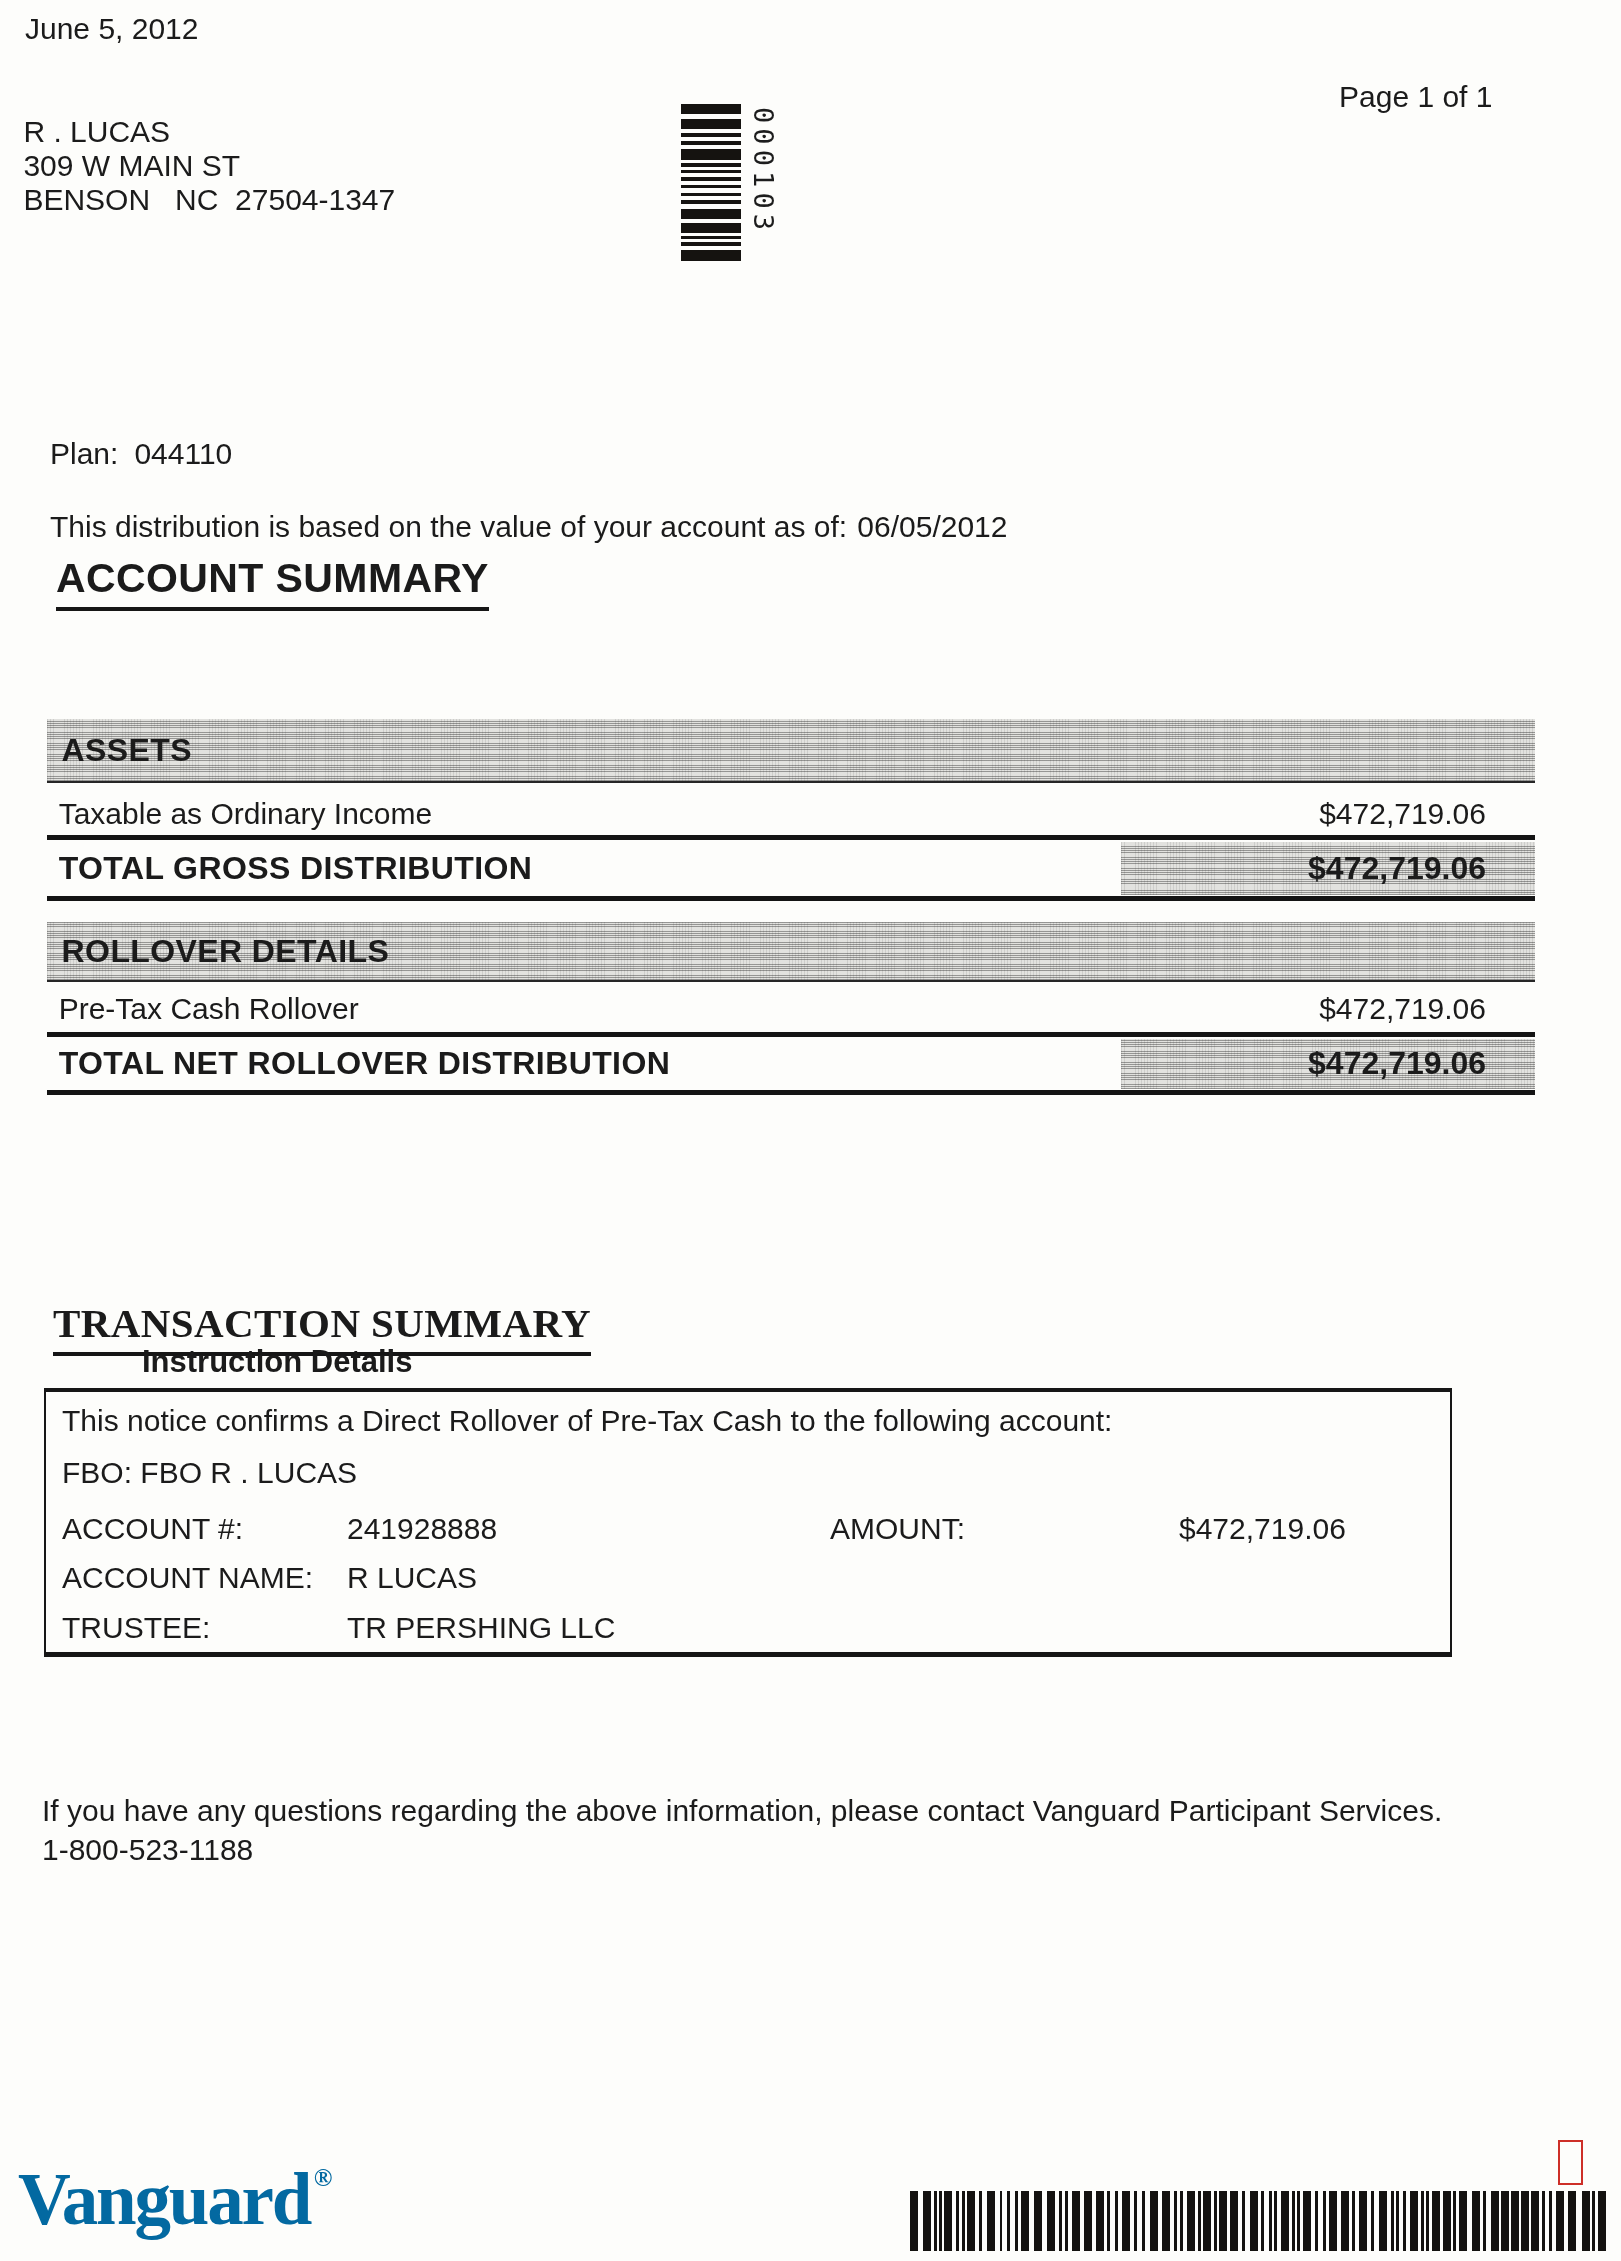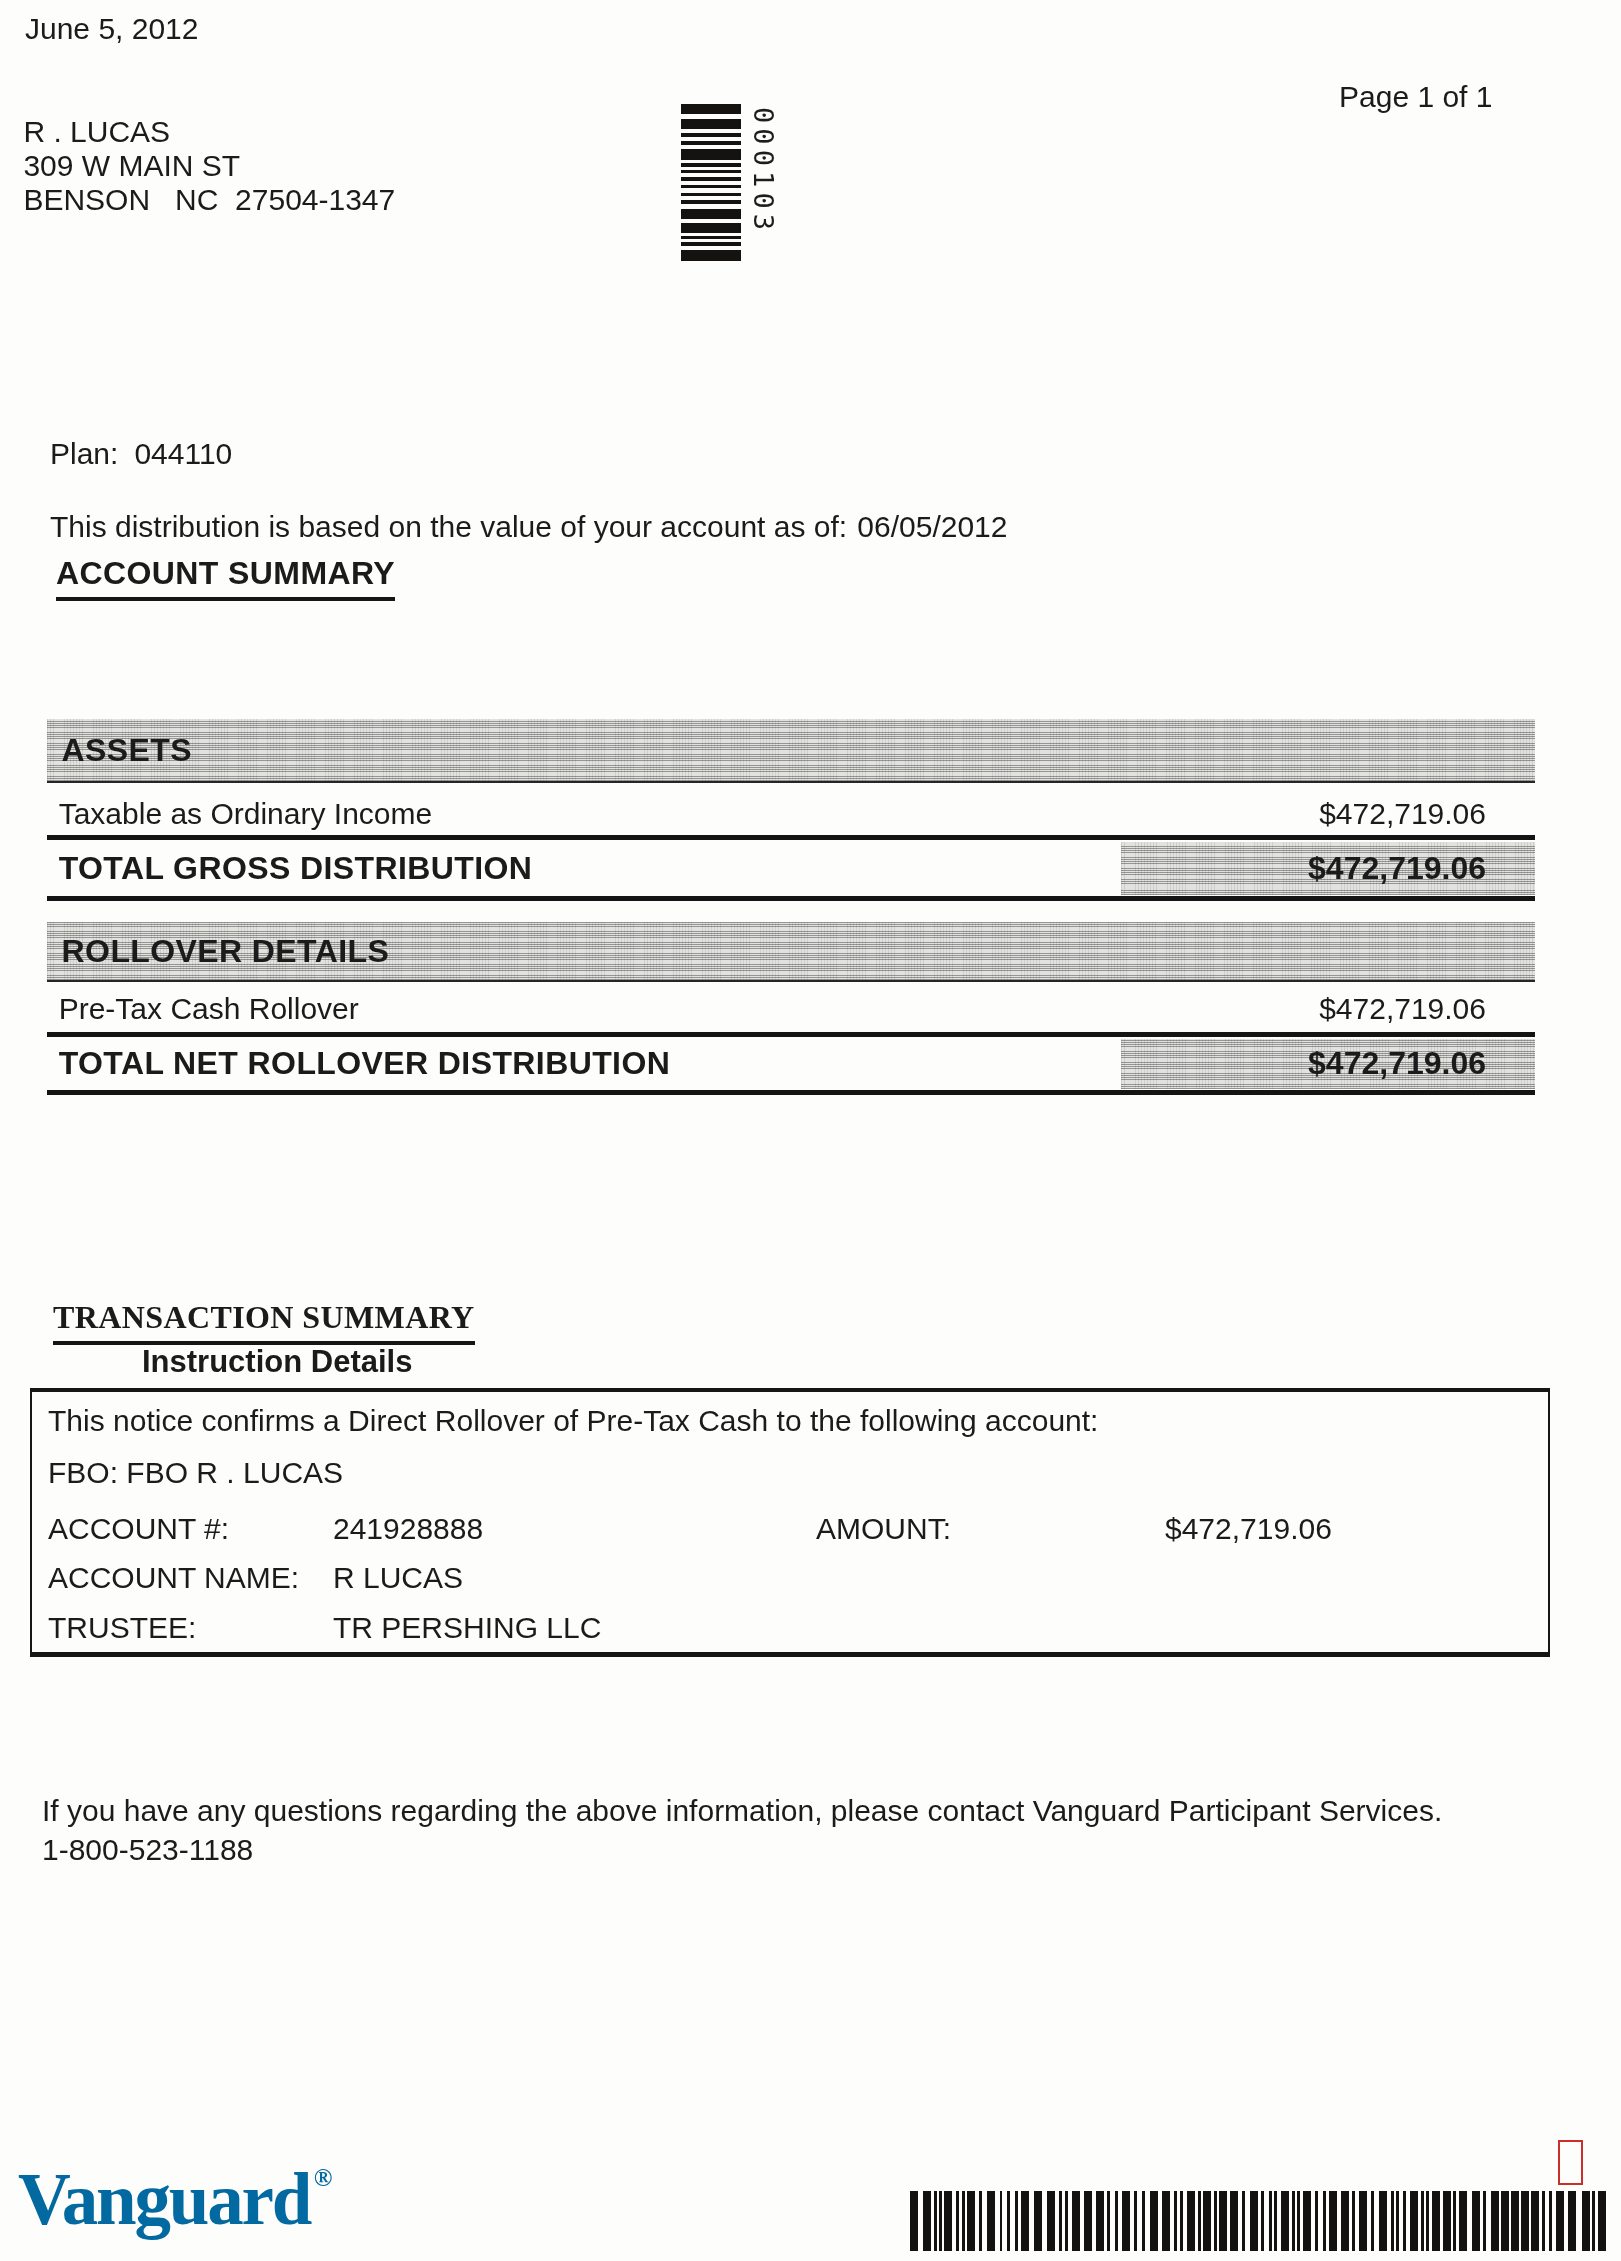--- a/index.html
+++ b/index.html
@@ -23,21 +23,21 @@
     font-family:"DejaVu Sans Mono",monospace;font-size:27px;letter-spacing:5.1px;color:#1d1d1d;
   }
 
   
   .plan-line{left:50px;top:437px;font-size:30px;}
   .plan-line .val{margin-left:16px;}
   .asof-line{left:50px;top:510px;font-size:30px;}
   .asof-line .val{margin-left:10.2px;}
 
   .doc-title{
-    font-size:32px;font-weight:700;letter-spacing:0.4px;
+    font-size:41px;font-weight:700;letter-spacing:0.4px;
     border-bottom:4.4px solid #161616;padding-bottom:5.1px;display:inline-block;text-align:center;
   }
   .account-summary-title{left:56px;top:555px;}
   .transaction-summary-title{left:53px;top:1299px;font-family:Liberation Serif, serif;}
   .instruction-subtitle{left:142px;top:1344px;font-size:31px;font-weight:700;}
 
   
   .halftone{
     background-color:#e2e2df;
     background-image:
@@ -71,21 +71,21 @@
   }
   .total-block{
     position:absolute;right:0;top:1.5px;bottom:1.5px;width:414px;
     display:flex;align-items:center;justify-content:flex-end;
     padding-right:49px;box-sizing:border-box;
     font-size:32px;font-weight:700;
   }
 
   
   .notice-box{
-    left:30px;top:1388px;width:1520px;height:269px;box-sizing:border-box;
+    left:44px;top:1388px;width:1408px;height:269px;box-sizing:border-box;
     border:2.9px solid #161616;border-top-width:4.4px;border-bottom-width:5.1px;
     font-size:30px;
   }
   .notice-box .line{position:absolute;left:16px;}
   .nb-notice{top:11.7px;}
   .nb-fbo{top:64px;}
   .nb-acct{top:120px;} .nb-name{top:169px;} .nb-trustee{top:219px;}
   .nb-col-value{position:absolute;left:285px;top:0;}
   .nb-col-amt-label{position:absolute;left:768px;top:0;}
   .nb-col-amt-value{position:absolute;left:1117px;top:0;}

